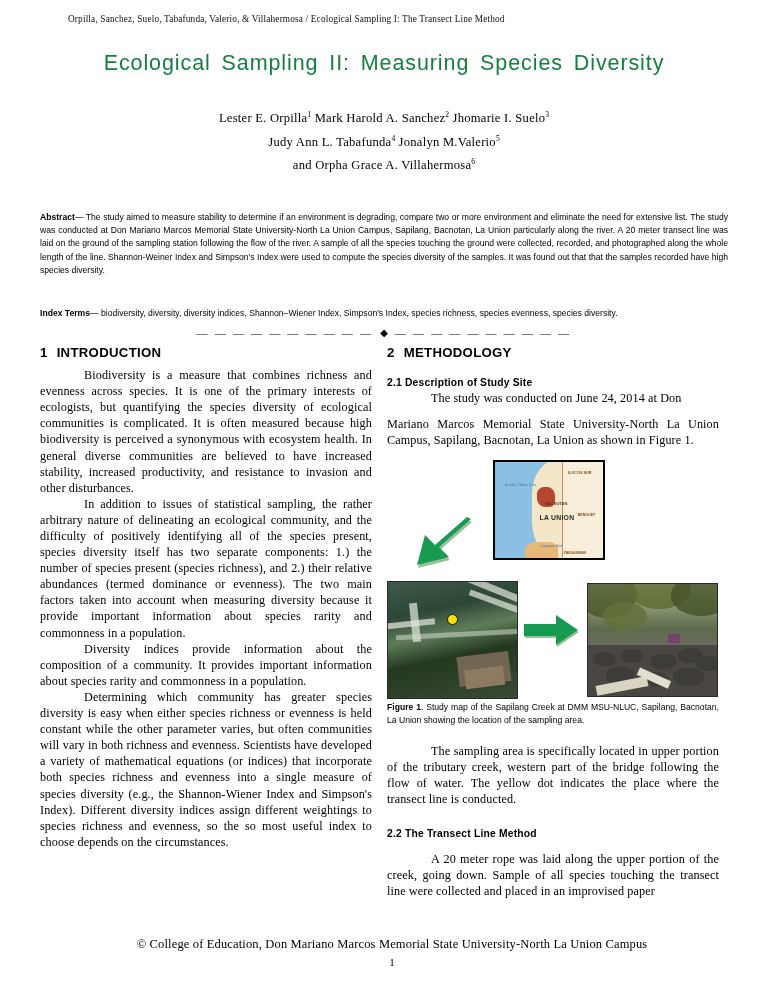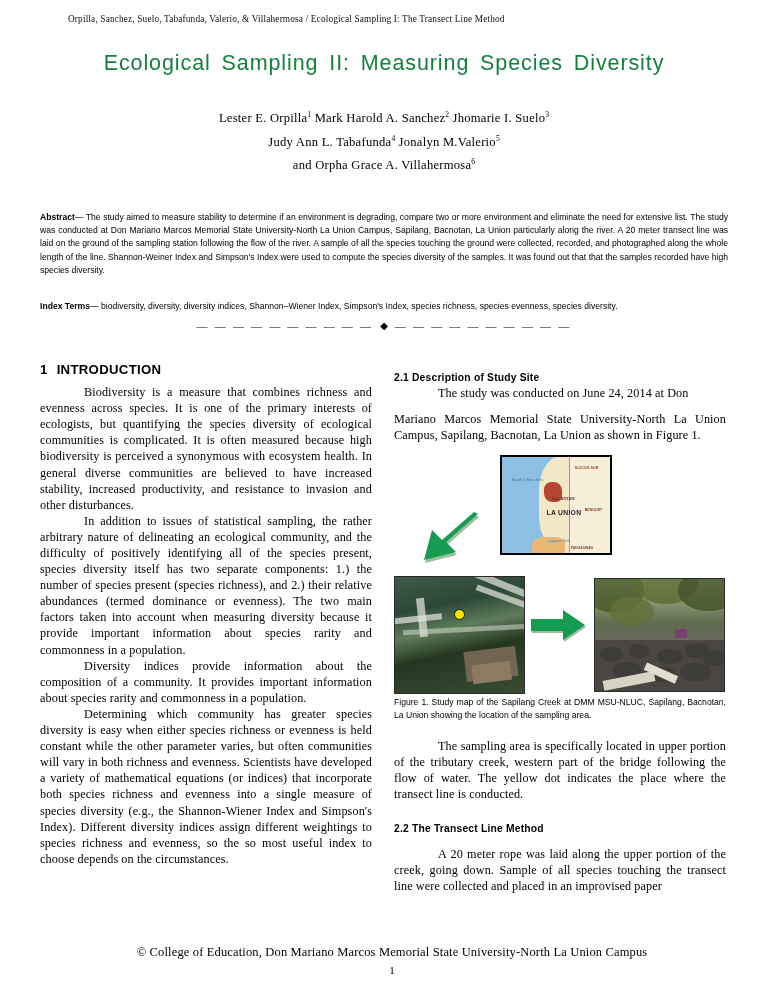--- a/index.html
+++ b/index.html
@@ -62,21 +62,21 @@
     font-family: "Liberation Sans", sans-serif;
     font-size: 8.6px;
     line-height: 13.2px;
     text-align: justify;
     color: #000;
   }
   .abstract b, .indexterms b {
     font-weight: bold;
   }
   .indexterms {
-    margin-top: 23px;
+    margin-top: 30px;
     font-family: "Liberation Sans", sans-serif;
     font-size: 8.6px;
     line-height: 13px;
     text-align: justify;
   }
   
   .divider {
     margin-top: 7px;
     text-align: center;
     font-size: 11px;
@@ -88,22 +88,22 @@
   .divider .dia {
     font-size: 10px;
     letter-spacing: 0;
     padding: 0 7px;
     position: relative;
     top: -1px;
   }
   
   .columns {
     display: flex;
-    margin-top: 30px;
-    gap: 22px;
+    margin-top: 6px;
+    gap: 15px;
   }
   .col {
     width: 332px;
   }
   h2.sec {
     font-family: "Liberation Sans", sans-serif;
     font-size: 13.2px;
     font-weight: bold;
     margin: 0 0 7px 0;
     letter-spacing: 0.3px;
@@ -304,28 +304,28 @@
     border-radius: 50%;
     opacity: 0.85;
   }
   .figcaption {
     font-family: "Liberation Sans", sans-serif;
     font-size: 8.6px;
     line-height: 12.6px;
     text-align: justify;
     margin-top: 2px;
   }
-  .figcaption b { font-weight: normal; }
+  .figcaption b { font-weight: bold; }
 
   
   .footer {
     position: absolute;
     left: 0;
     right: 0;
-    bottom: 18px;
+    bottom: 26px;
     text-align: center;
     padding-left: 16px;
   }
   .footer-line {
     font-family: "Liberation Serif", serif;
     font-size: 12.5px;
     letter-spacing: 0.15px;
   }
   .pageno {
     font-family: "Liberation Serif", serif;
@@ -377,20 +377,23 @@
       <h2 class="sec">
         <span class="num">1</span><span>INTRODUCTION</span>
       </h2>
       <p class="body">Biodiversity is a measure that combines richness and evenness across species. It is one of the primary interests of ecologists, but quantifying the species diversity of ecological communities is complicated. It is often measured because high biodiversity is perceived a synonymous with ecosystem health.  In general diverse communities are believed to have increased stability, increased productivity, and resistance to invasion and other disturbances.</p>
       <p class="body">In addition to issues of statistical sampling, the rather arbitrary nature of delineating an ecological community, and the difficulty of positively identifying all of the species present, species diversity itself has two separate components: 1.) the number of species present (species richness), and 2.) their relative abundances (termed dominance or evenness). The two main factors taken into account when measuring diversity because it provide important information about species rarity and commonness in a population.</p>
       <p class="body">Diversity indices provide information about the composition of a community. It provides important information about species rarity and commonness in a population.</p>
       <p class="body">Determining which community has greater species diversity is easy when either species richness or evenness is held constant while the other parameter varies, but often communities will vary in both richness and evenness. Scientists have developed a variety of mathematical equations (or indices) that incorporate both species richness and evenness into a single measure of species diversity (e.g., the Shannon-Wiener Index and Simpson's Index). Different diversity indices assign different weightings to species richness and evenness, so the so most useful index to choose depends on the circumstances.</p>
     </div>
 
     <div class="col">
+      <h2 class="sec">
+        <span class="num">2</span><span>METHODOLOGY</span>
+      </h2>
       <div class="gap-sm"></div>
       <h3 class="subsec">
         <span>2.1</span>
         <span>Description of Study Site</span>
       </h3>
       <p class="body">The study was conducted on June 24, 2014 at Don</p>
       <div class="gap-sm"></div>
       <p class="body cont">Mariano Marcos Memorial State University-North La Union Campus, Sapilang, Bacnotan, La Union as shown in Figure 1.</p>
 
       <div class="figure-block">

